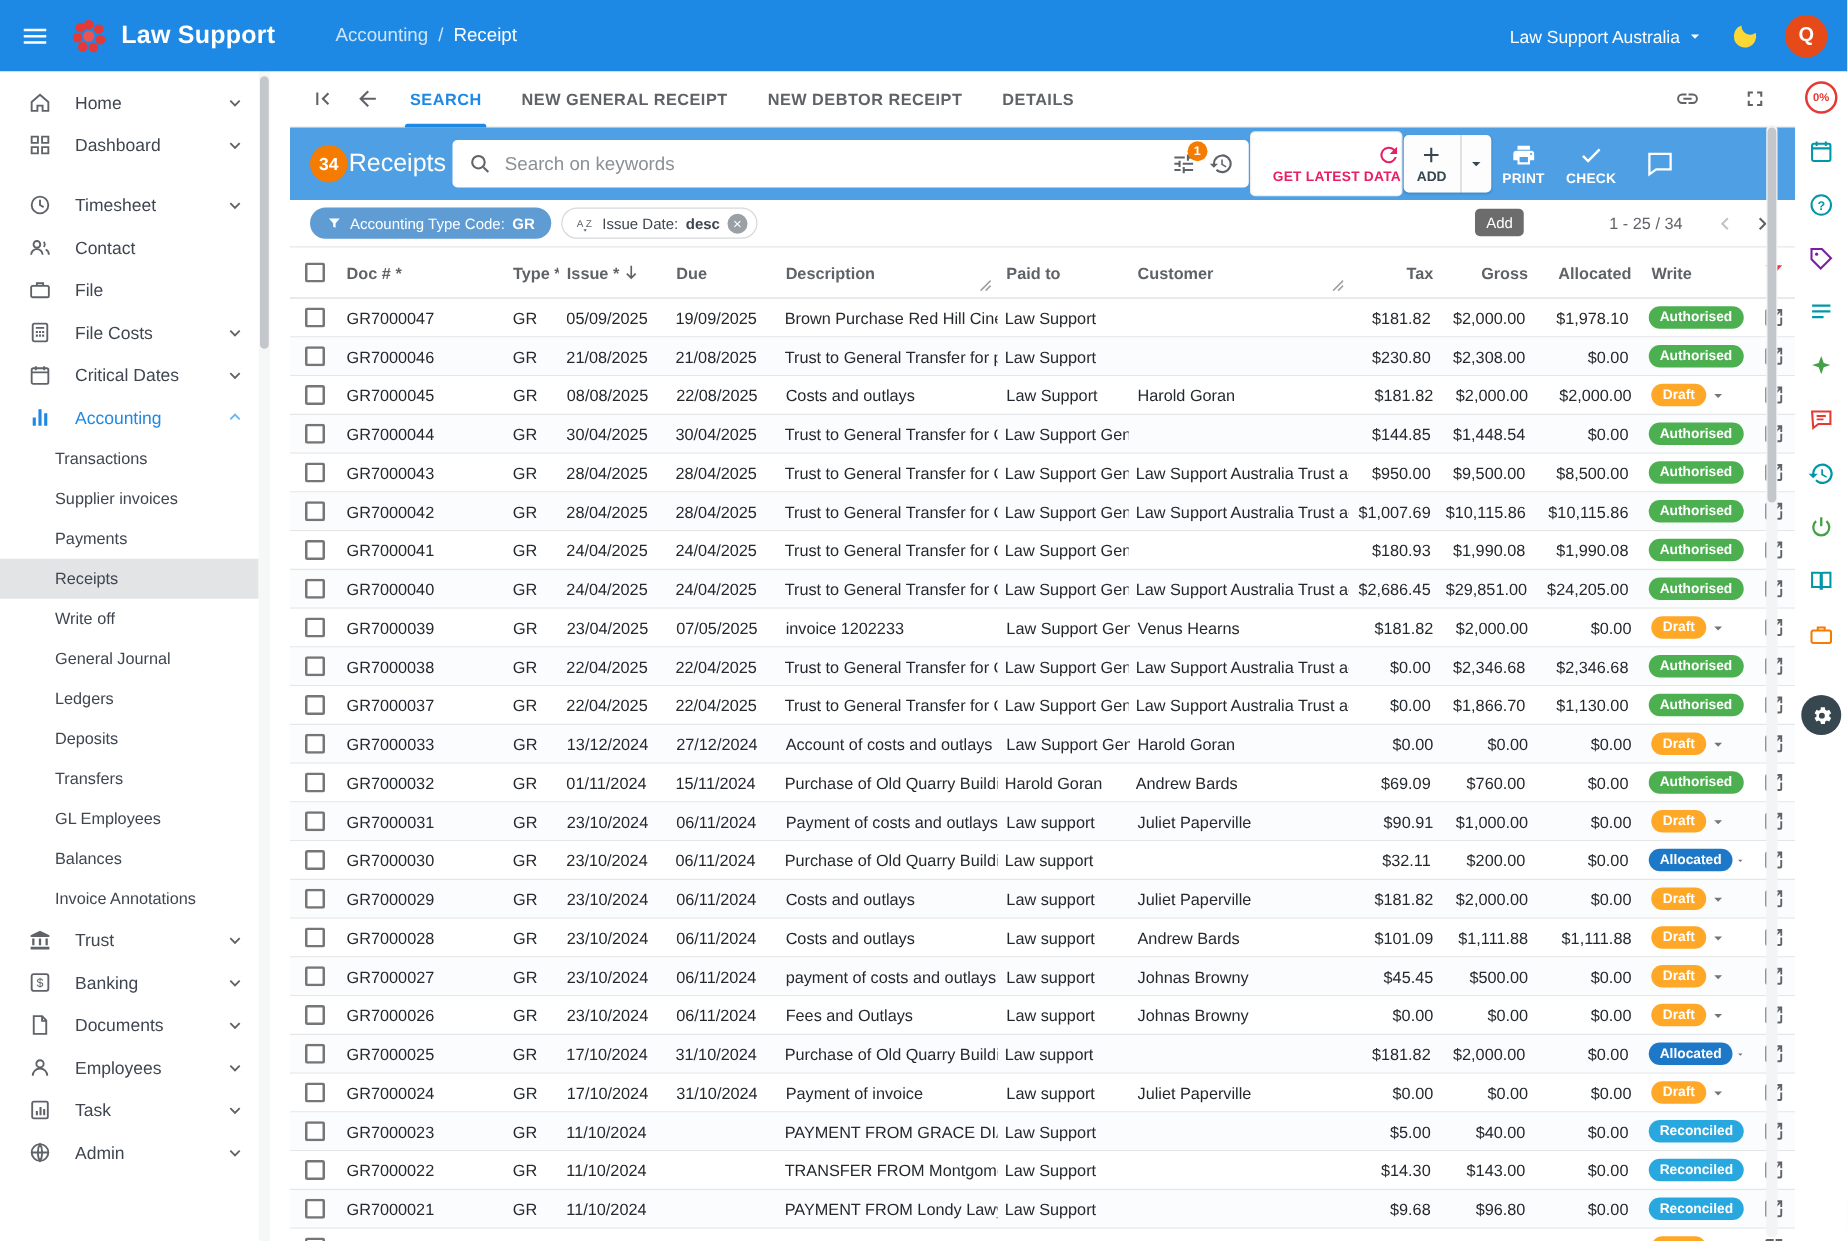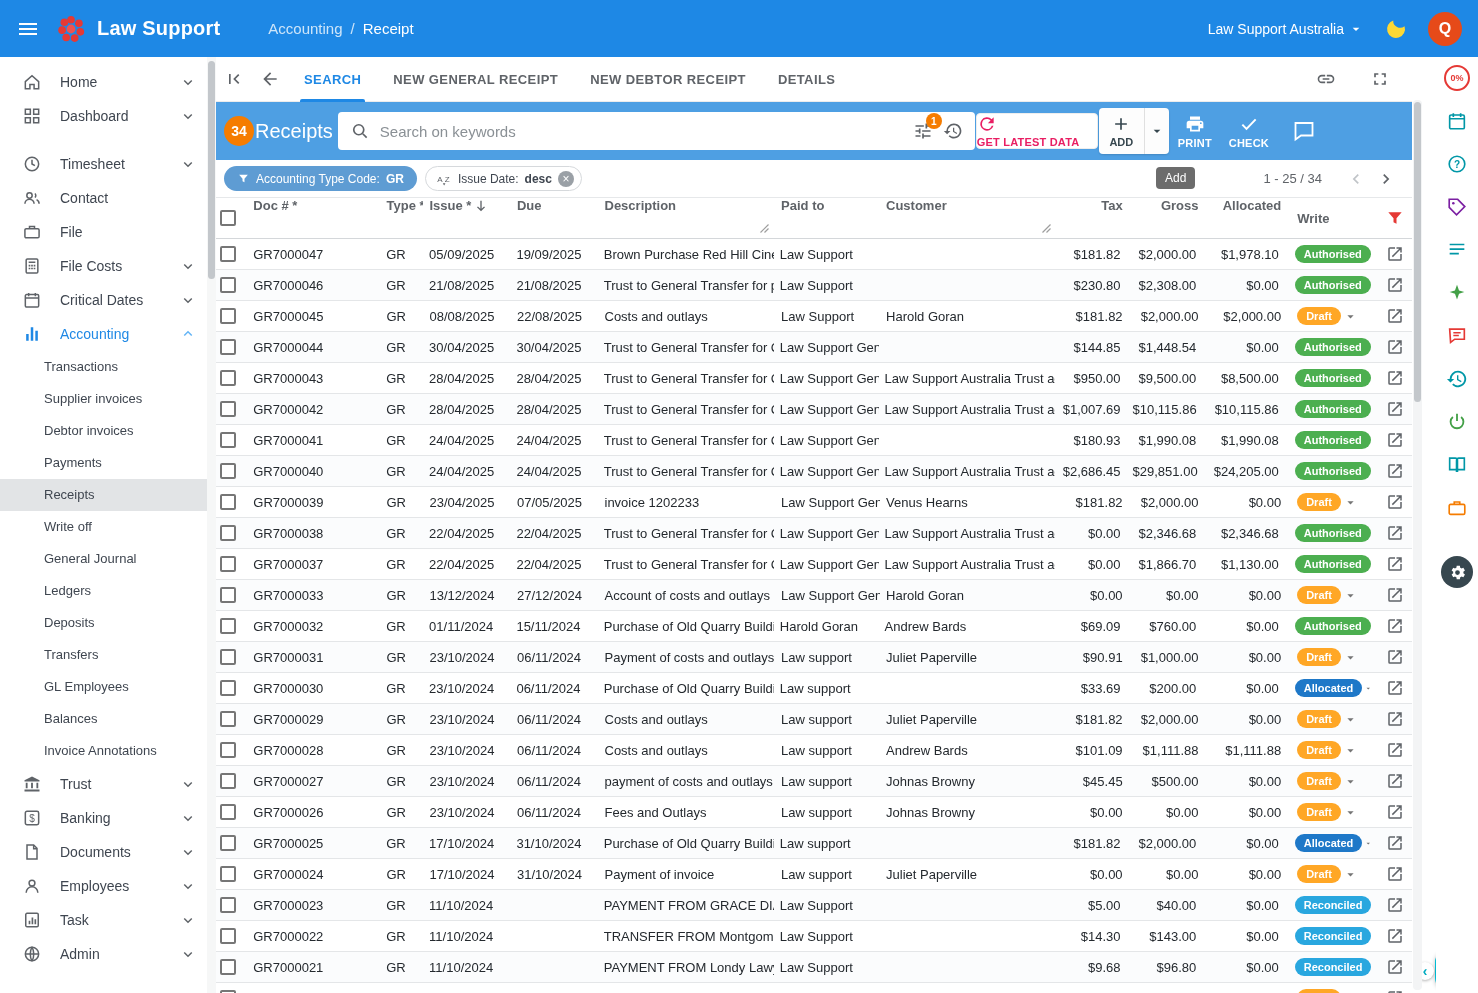--- a/index.html
+++ b/index.html
@@ -48,39 +48,39 @@
   .rail-item { width:26px; height:26px; margin-bottom:17px; display:flex; align-items:center; justify-content:center; cursor:pointer; }
   .rail-item svg { width:22px; height:22px; }
   .rail-badge { width:26px; height:26px; border:2px solid currentColor; border-radius:50%; font-size:9px; font-weight:bold; display:flex; align-items:center; justify-content:center; }
   .rail-item.dark { width:32px; height:32px; border-radius:50%; background:#37474F; color:#fff; margin-top:18px; }
   .rail-item.dark svg { width:19px; height:19px; }
   .rail-chat { position:absolute; bottom:3px; right:3px; width:40px; height:40px; border-radius:12px; background:#00BCD4; display:flex; align-items:center; justify-content:center; cursor:pointer; box-shadow:0 1px 4px rgba(0,0,0,.25); }
   .rail-chat svg { width:24px; height:24px; }
   .rail-chat-arrow { position:absolute; bottom:13px; right:44px; width:18px; height:18px; border-radius:50%; background:#fff; color:#00ACC1; font-size:14px; font-weight:bold; display:flex; align-items:center; justify-content:center; box-shadow:0 1px 3px rgba(0,0,0,.3); cursor:pointer; }
 
   
-  .main { position:absolute; top:57px; left:208px; width:1204px; height:936px; background:#fff; overflow:hidden; z-index:10; }
+  .main { position:absolute; top:57px; left:232px; width:1204px; height:936px; background:#fff; overflow:hidden; z-index:10; }
 
   .tabbar { height:45px; display:flex; align-items:center; padding:0 8px; border-bottom:1px solid #ececec; }
   .nav-ico { color:#5f6368; margin:0 8px; cursor:pointer; }
   .tab { font-size:13px; font-weight:bold; letter-spacing:.4px; color:#5f6368; padding:0 16px; height:45px; display:flex; align-items:center; position:relative; cursor:pointer; white-space:nowrap; }
   .tab.active { color:#1E88E5; }
   .tab.active::after { content:""; position:absolute; left:12px; right:12px; bottom:0; height:3px; background:#1E88E5; border-radius:2px 2px 0 0; }
   .tabbar-right { margin-left:auto; display:flex; gap:18px; padding-right:6px; }
 
   .toolbar { height:58px; background:#4E9FE3; display:flex; align-items:center; padding:0 16px; gap:1px; }
   .count-badge { width:30px; height:30px; border-radius:50%; background:#F57C00; color:#fff; font-size:14px; font-weight:bold; display:flex; align-items:center; justify-content:center; flex:none; }
   .toolbar-title { color:#fff; font-size:20px; margin-right:4px; white-space:nowrap; }
   .searchbox { background:#fff; border-radius:4px; height:38px; width:637px; display:flex; align-items:center; padding:0 12px; gap:10px; flex:none; }
   .searchbox .ico { color:#5f6368; }
   .searchbox input { border:none; outline:none; flex:1; font-size:15px; color:#333; font-family:"Liberation Sans", sans-serif; background:transparent; }
   .searchbox input::placeholder { color:#8a9095; }
   .search-tune { position:relative; cursor:pointer; }
   .badge1 { position:absolute; top:-8px; right:-9px; background:#F57C00; color:#fff; border-radius:50%; width:16px; height:16px; font-size:10px; font-weight:bold; display:flex; align-items:center; justify-content:center; }
-  .btn-latest { background:#fff; border:1px solid #eee; border-radius:4px; height:36px; width:122px; display:flex; flex-direction:column; align-items:flex-start; justify-content:center; gap:2px; color:#E91E63; font-size:11px; font-weight:bold; cursor:pointer; flex:none; letter-spacing:.2px; }
+  .btn-latest { background:#fff; border:1px solid #eee; border-radius:4px; height:52px; width:122px; display:flex; flex-direction:column; align-items:flex-end; justify-content:center; gap:2px; color:#E91E63; font-size:11px; font-weight:bold; cursor:pointer; flex:none; letter-spacing:.2px; }
   .btn-add-group { display:flex; height:46px; flex:none; box-shadow:0 1px 2px rgba(0,0,0,.15); border-radius:4px; }
   .btn-add { background:#fdfdfd; border-radius:4px 0 0 4px; width:46px; color:#37474F; font-size:11px; font-weight:bold; display:flex; flex-direction:column; align-items:center; justify-content:center; gap:2px; border-right:1px solid #e0e0e0; cursor:pointer; }
   .btn-add-caret { background:#fdfdfd; border-radius:0 4px 4px 0; width:24px; display:flex; align-items:center; justify-content:center; color:#37474F; cursor:pointer; }
   .btn-flat { color:#fff; font-size:11px; font-weight:bold; display:flex; flex-direction:column; align-items:center; justify-content:center; gap:3px; cursor:pointer; padding:0 8px; flex:none; letter-spacing:.2px; }
   .comment-btn { color:#fff; margin-left:14px; cursor:pointer; }
 
   .chips-row { height:38px; display:flex; align-items:center; padding:0 16px; gap:8px; border-bottom:1px solid #e6e8ea; position:relative; }
   .chip-blue { background:#5E9CD3; color:#fff; border-radius:13px; height:25px; display:flex; align-items:center; gap:6px; padding:0 13px; font-size:12px; cursor:pointer; }
   .chip-blue .ico { color:#fff; }
   .chip-outline { background:#fff; border:1px solid #d6d9dc; color:#3f4650; border-radius:13px; height:25px; display:flex; align-items:center; gap:6px; padding:0 7px 0 10px; font-size:12px; cursor:pointer; }
@@ -92,21 +92,21 @@
   .pager .disabled { color:#c0c4c8; }
   .pager-range { margin-right:14px; }
 
   .tooltip-add { position:absolute; top:110px; left:948px; background:rgba(97,97,97,.93); color:#fff; font-size:12px; padding:4px 9px; border-radius:4px; z-index:20; }
 
   
   .thead { display:flex; align-items:center; height:41px; border-bottom:1px solid #d4d7da; padding-left:6px; color:#5f6368; font-size:13px; font-weight:bold; }
   .trow { display:flex; align-items:center; height:31px; border-bottom:1px solid #e4e6e8; font-size:13px; color:#24292e; padding-left:6px; background:#fff; }
   .trow:nth-child(even) { background:#fbfcfd; }
   .c { padding:0 6px; overflow:hidden; white-space:nowrap; }
-  .hc { display:flex; gap:2px; height:100%; }
+  .hc { display:flex; align-items:center; gap:2px; height:100%; }
   .col-check  { width:34px;  display:flex; align-items:center; padding-left:6px; }
   .col-doc    { width:100px; }
   .col-type   { width:44px;margin-left:36px;  }
   .col-issue  { width:90px;  }
   .col-due    { width:90px;  }
   .col-desc   { width:182px; }
   .col-paid   { width:108px; }
   .col-cust   { width:182px; }
   .col-tax    { width:74px;  text-align:right; }
   .col-gross  { width:78px;  text-align:right; }
@@ -276,21 +276,20 @@
         </span>
         <span>Accounting</span>
         <span class="chev up">
           <svg viewBox="0 0 24 24">
             <path fill="none" stroke="currentColor" stroke-width="2" d="m7 10 5 5 5-5"></path>
           </svg>
         </span>
       </div>
       <div class="side-child">Transactions</div>
       <div class="side-child">Supplier invoices</div>
-      <div class="side-child">Debtor invoices</div>
       <div class="side-child">Payments</div>
       <div class="side-child selected">Receipts</div>
       <div class="side-child">Write off</div>
       <div class="side-child">General Journal</div>
       <div class="side-child">Ledgers</div>
       <div class="side-child">Deposits</div>
       <div class="side-child">Transfers</div>
       <div class="side-child">GL Employees</div>
       <div class="side-child">Balances</div>
       <div class="side-child">Invoice Annotations</div>
@@ -1010,21 +1009,21 @@
     <div class="c col-check">
           <span class="checkbox"></span>
         </div>
     <div class="c col-doc">GR7000030</div>
     <div class="c col-type">GR</div>
     <div class="c col-issue">23/10/2024</div>
     <div class="c col-due">06/11/2024</div>
     <div class="c col-desc">Purchase of Old Quarry Building</div>
     <div class="c col-paid">Law support</div>
     <div class="c col-cust"></div>
-    <div class="c col-tax">$33.69</div>
+    <div class="c col-tax">$32.11</div>
     <div class="c col-gross">$200.00</div>
     <div class="c col-alloc">$0.00</div>
     <div class="c col-status">
       <span class="pill" style="background: rgb(30, 120, 200);">Allocated</span>
       <span class="status-caret">
             <svg viewBox="0 0 24 24">
               <path fill="currentColor" d="M7 10l5 5 5-5z"></path>
             </svg>
           </span>
     </div>

